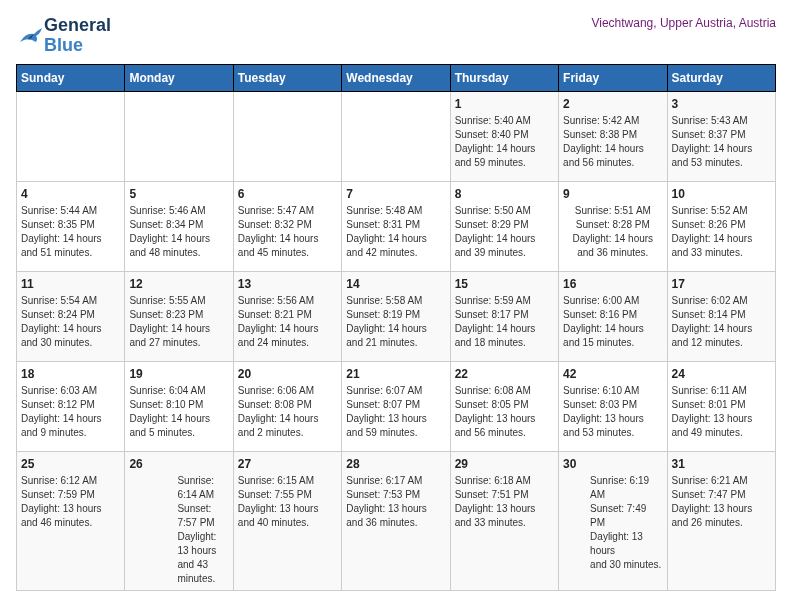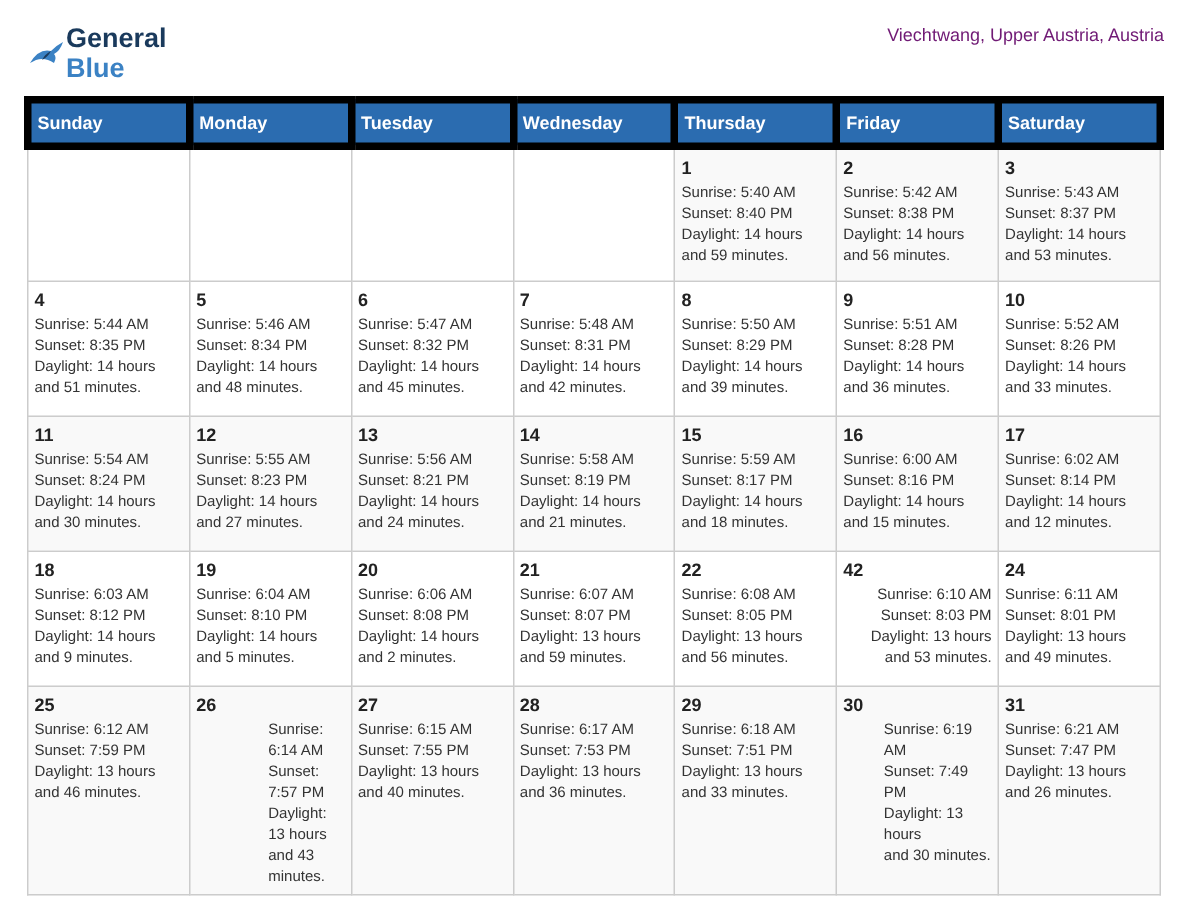--- a/index.html
+++ b/index.html
@@ -51,21 +51,21 @@
       border-collapse: collapse;
       font-size: 11px;
     }
     thead tr th {
       background-color: #2b6cb0;
       color: #fff;
       padding: 6px 4px;
       text-align: left;
       font-size: 12px;
       font-weight: bold;
-      border: 5px solid #000000;
+      border: 1px solid #000000;
     }
     tbody tr td {
       vertical-align: top;
       padding: 4px;
       border: 1px solid #ccc;
       height: 90px;
       width: calc(100% / 7);
       background: #fff;
       color: #222;
       line-height: 1.4;
@@ -177,21 +177,21 @@
         </td>
         <td>
           <span class="day-num">8</span>
           <div class="day-detail" style="white-space: pre-line;">Sunrise: 5:50 AM
 Sunset: 8:29 PM
 Daylight: 14 hours
 and 39 minutes.</div>
         </td>
         <td>
           <span class="day-num">9</span>
-          <div class="day-detail" style="white-space: pre-line;">Sunrise: 5:51 AM
+          <div class="day-detail" style="white-space: pre-line; text-align: center;">Sunrise: 5:51 AM
 Sunset: 8:28 PM
 Daylight: 14 hours
 and 36 minutes.</div>
         </td>
         <td>
           <span class="day-num">10</span>
           <div class="day-detail" style="white-space: pre-line;">Sunrise: 5:52 AM
 Sunset: 8:26 PM
 Daylight: 14 hours
 and 33 minutes.</div>
@@ -279,21 +279,21 @@
         </td>
         <td>
           <span class="day-num">22</span>
           <div class="day-detail" style="white-space: pre-line;">Sunrise: 6:08 AM
 Sunset: 8:05 PM
 Daylight: 13 hours
 and 56 minutes.</div>
         </td>
         <td>
           <span class="day-num">42</span>
-          <div class="day-detail" style="white-space: pre-line; text-align: right;">Sunrise: 6:10 AM
+          <div class="day-detail" style="white-space: pre-line;">Sunrise: 6:10 AM
 Sunset: 8:03 PM
 Daylight: 13 hours
 and 53 minutes.</div>
         </td>
         <td>
           <span class="day-num">24</span>
           <div class="day-detail" style="white-space: pre-line;">Sunrise: 6:11 AM
 Sunset: 8:01 PM
 Daylight: 13 hours
 and 49 minutes.</div>

